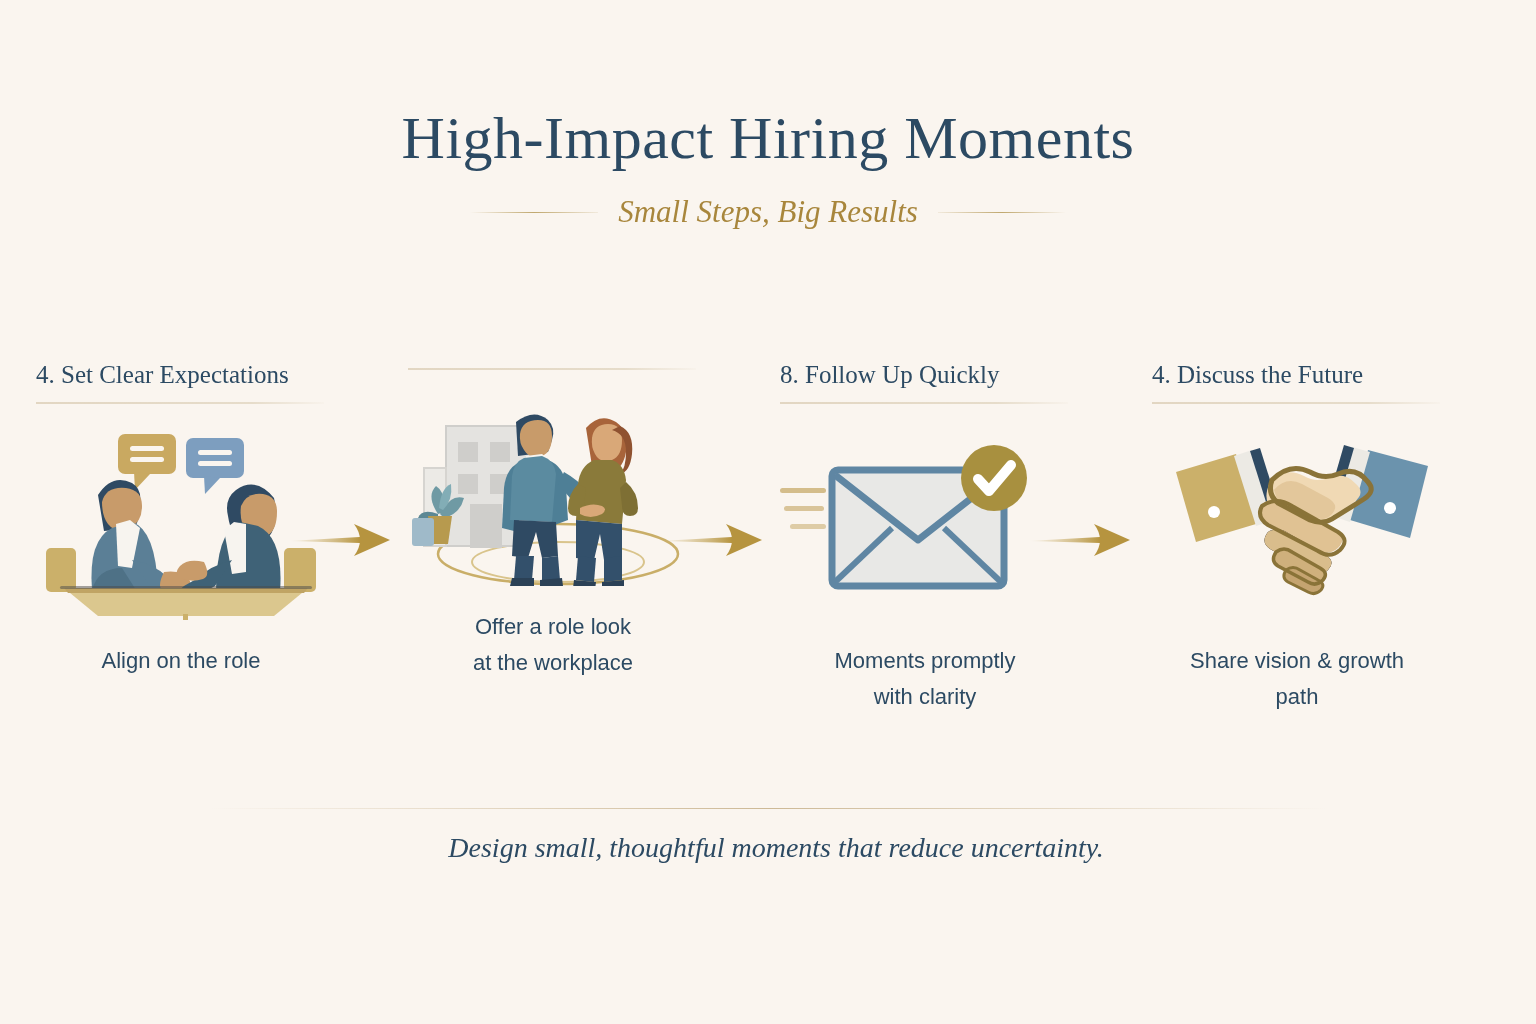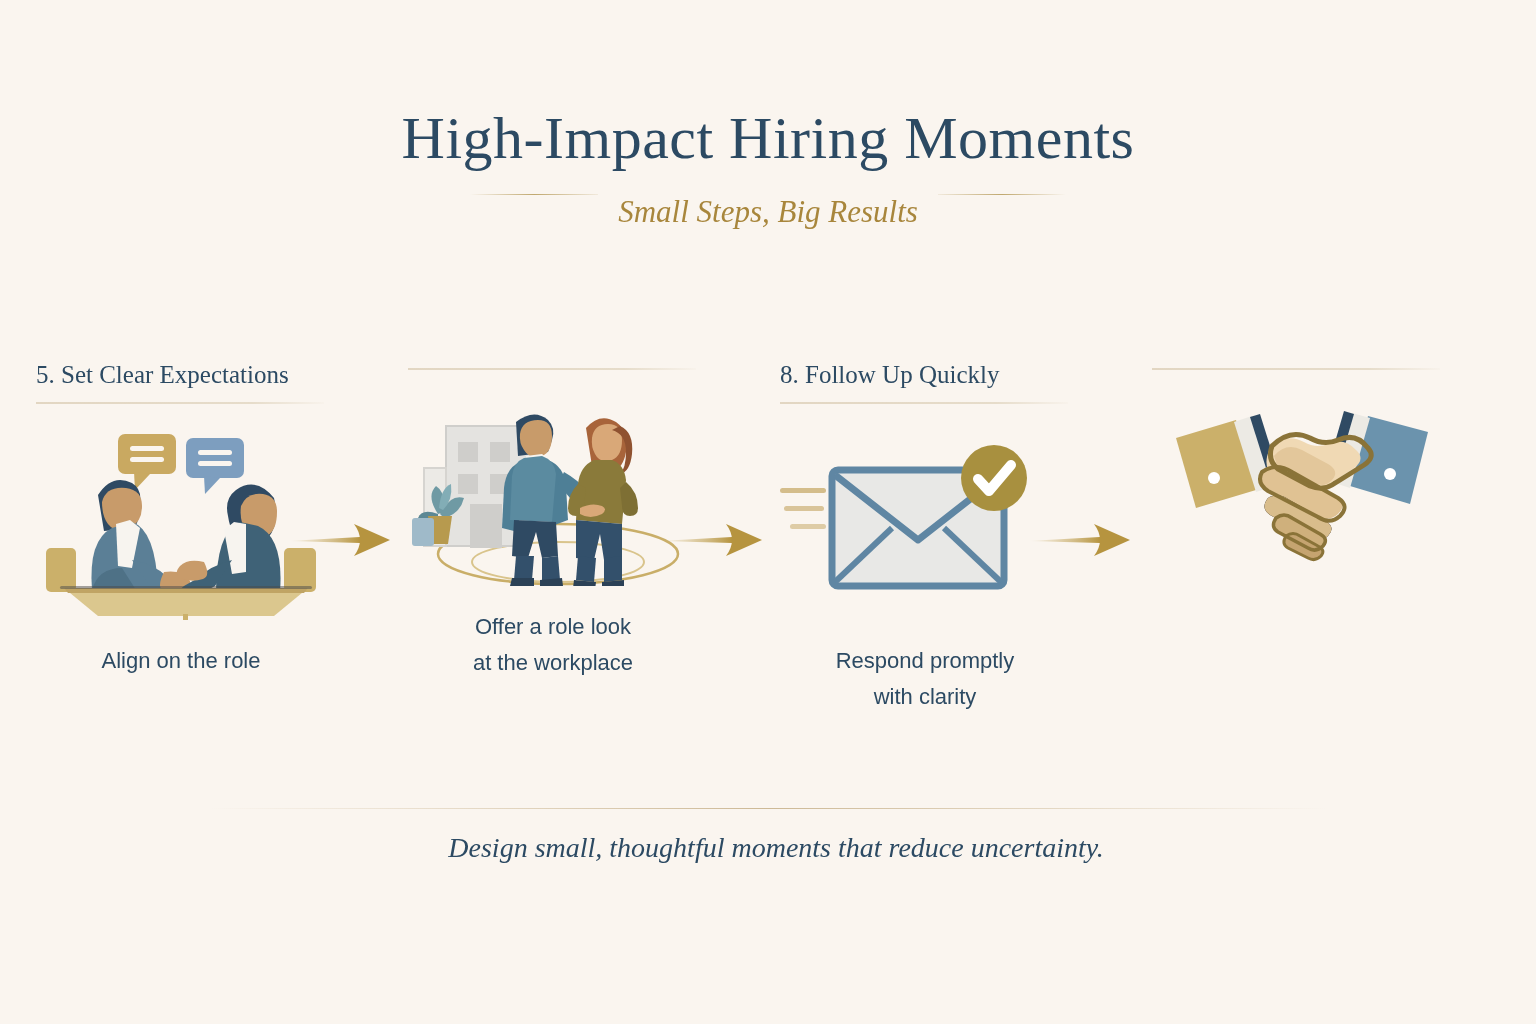--- a/index.html
+++ b/index.html
@@ -34,20 +34,21 @@
     font-size: 60px;
     line-height: 68px;
     color: #2c4a63;
     letter-spacing: 0.5px;
     margin: 0;
     font-weight: normal;
   }
   .subtitle-row {
     margin-top: 22px;
     display: flex;
+    align-items: center;
     justify-content: center;
     gap: 20px;
   }
   .sub-rule {
     width: 128px;
     height: 1px;
     background: linear-gradient(to right, rgba(190,165,110,0), #c0a86f, rgba(190,165,110,0.15));
   }
   .sub-rule.right {
     background: linear-gradient(to left, rgba(190,165,110,0), #c0a86f, rgba(190,165,110,0.15));
@@ -149,21 +150,21 @@
     <div class="subtitle-row">
       <div class="sub-rule"></div>
       <div class="subtitle">Small Steps, Big Results</div>
       <div class="sub-rule right"></div>
     </div>
   </div>
 
   <div class="steps">
 
     <div class="step">
-      <div class="step-heading">5. Set Clear Expectations</div>
+      <div class="step-heading">4. Set Clear Expectations</div>
       <div class="step-rule"></div>
       <div class="icon-area">
         <svg width="300" height="200" viewBox="0 0 300 200">
 
           <g>
             <rect x="82" y="14" width="58" height="40" rx="7" fill="#c9a961"></rect>
             <path d="M98 52 L99 70 L114 54 Z" fill="#c9a961"></path>
             <rect x="94" y="26" width="34" height="5" rx="2.5" fill="#faf5ef"></rect>
             <rect x="94" y="37" width="34" height="5" rx="2.5" fill="#faf5ef"></rect>
           </g>
@@ -293,26 +294,27 @@
             <path d="M55 162 L112 108" fill="none" stroke="#5f86a3" stroke-width="6"></path>
             <path d="M221 162 L164 108" fill="none" stroke="#5f86a3" stroke-width="6"></path>
           </g>
           <g>
             <circle cx="214" cy="58" r="33" fill="#a8903f"></circle>
             <path d="M198 59 l11 12 l22 -26" fill="none" stroke="#ffffff" stroke-width="10" stroke-linecap="round" stroke-linejoin="round"></path>
           </g>
         </svg>
       </div>
       <div class="caption">
-        <div>Respond promptly</div>
+        <div>Moments promptly</div>
         <div>with clarity</div>
       </div>
     </div>
 
     <div class="step">
+      <div class="step-heading">4. Discuss the Future</div>
       <div class="step-rule"></div>
       <div class="icon-area">
         <svg width="300" height="200" viewBox="0 0 300 200">
 
           <g>
             <path d="M24 52 L84 34 L104 104 L44 122 Z" fill="#cbb06a"></path>
             <path d="M82 36 L100 30 L122 100 L104 106 Z" fill="#eceae4"></path>
             <path d="M98 31 L108 28 L130 98 L120 101 Z" fill="#2f4a63"></path>
             <circle cx="62" cy="92" r="6" fill="#ffffff"></circle>
           </g>
@@ -332,20 +334,24 @@
             <path d="M116 112 q10 -6 20 1 l38 22 q10 7 2 15 q-8 8 -18 1 l-40 -22 q-10 -7 -2 -17 Z" fill="#d9bd8c"></path>
             <path d="M124 132 q8 -6 16 0 l28 16 q9 5 3 12 q-7 7 -15 2 l-30 -16 q-8 -5 -2 -14 Z" fill="#cfb07c"></path>
             <path d="M134 150 q7 -5 14 0 l18 10 q8 4 3 10 q-6 6 -13 2 l-20 -10 q-7 -4 -2 -12 Z" fill="#c5a470"></path>
             <path d="M120 60 q18 -18 38 -8 q14 8 28 2 q18 -8 30 8 q8 9 -4 17 l-32 20 q-10 6 -22 1 l-32 -17 q-11 -9 -6 -23 Z" fill="none" stroke="#8a7338" stroke-width="5" stroke-linejoin="round"></path>
             <path d="M110 86 q14 -10 30 0 l46 26 q12 8 2 18 q-10 9 -22 1 l-50 -26 q-12 -8 -6 -19 Z" fill="none" stroke="#8a7338" stroke-width="4"></path>
             <path d="M124 132 q8 -6 16 0 l28 16 q9 5 3 12 q-7 7 -15 2 l-30 -16 q-8 -5 -2 -14 Z" fill="none" stroke="#8a7338" stroke-width="3.5"></path>
             <path d="M134 150 q7 -5 14 0 l18 10 q8 4 3 10 q-6 6 -13 2 l-20 -10 q-7 -4 -2 -12 Z" fill="none" stroke="#8a7338" stroke-width="3"></path>
           </g>
         </svg>
       </div>
+      <div class="caption">
+        <div>Share vision &amp; growth</div>
+        <div>path</div>
+      </div>
     </div>
   </div>
 
   <div class="arrow a1">
     <svg width="110" height="40" viewBox="0 0 110 40">
       <defs>
         <linearGradient id="shaft1" x1="0" y1="0" x2="1" y2="0">
           <stop offset="0%" stop-color="#c9ae68" stop-opacity="0"></stop>
           <stop offset="100%" stop-color="#b6943f" stop-opacity="1"></stop>
         </linearGradient>

